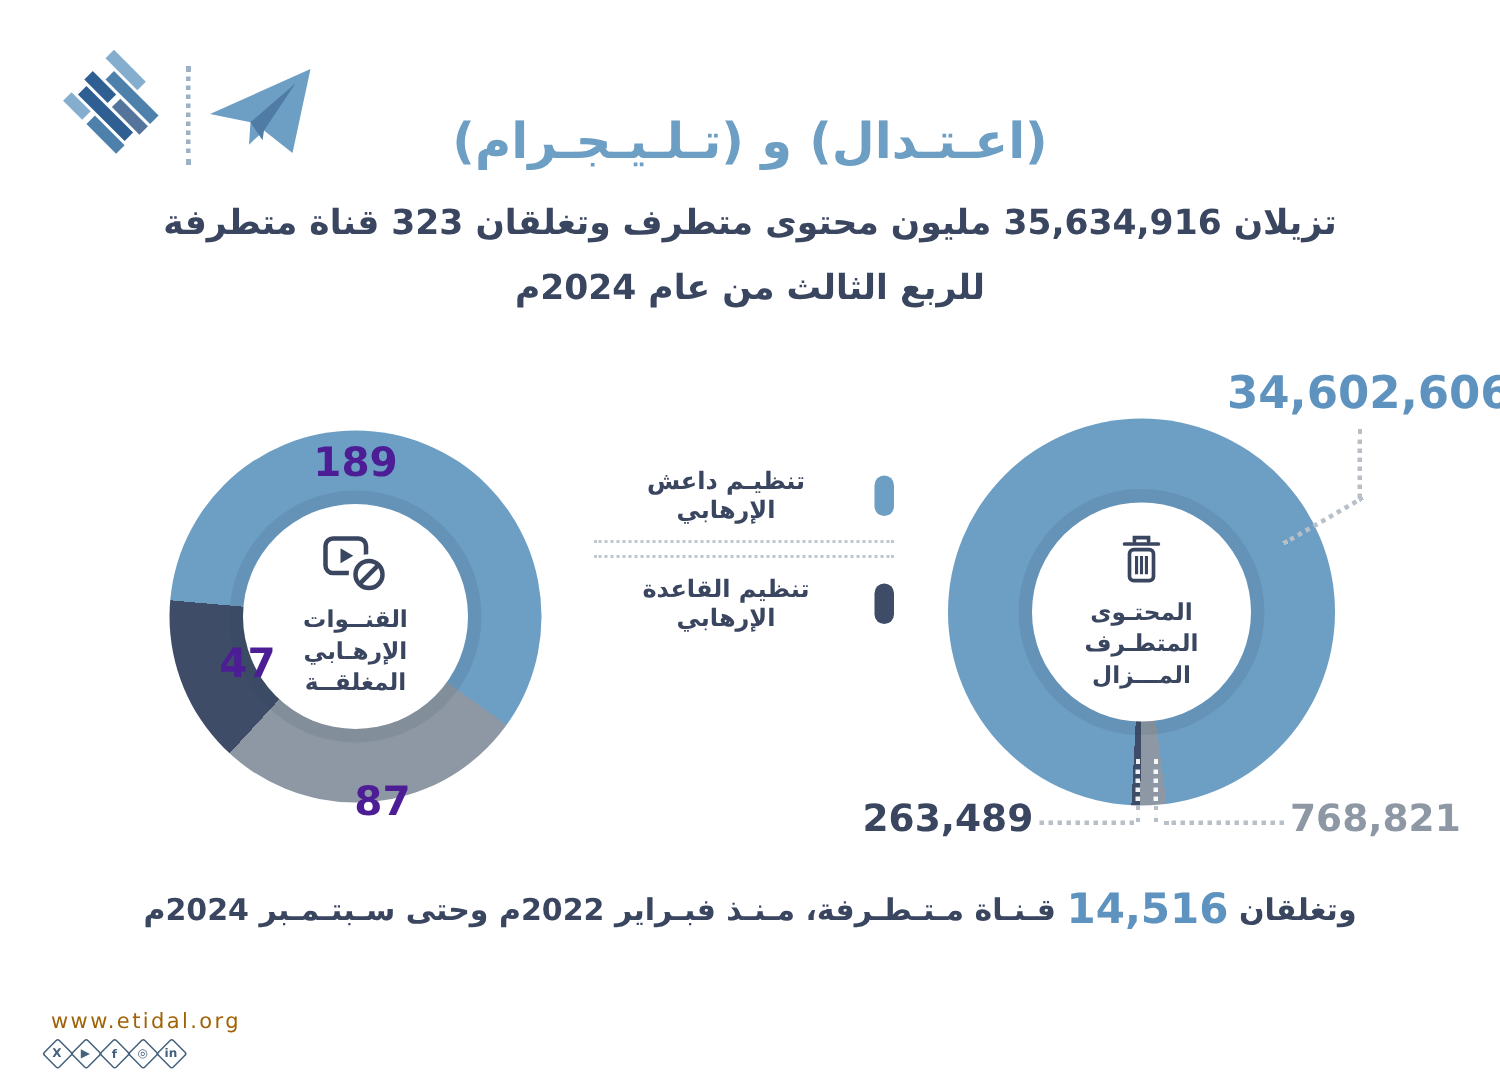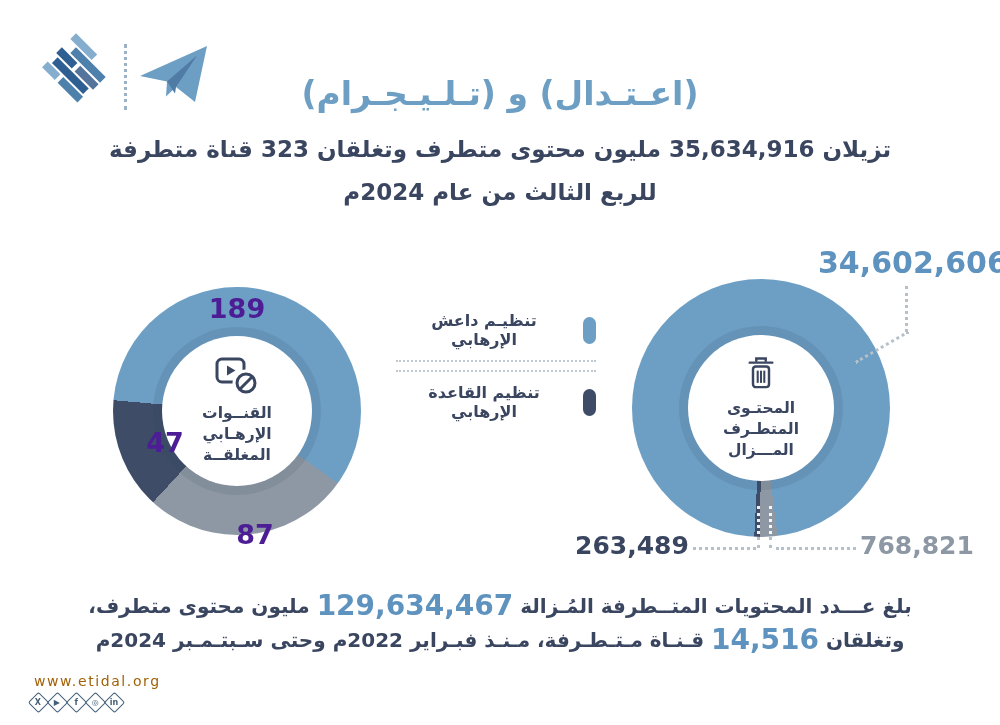--- a/index.html
+++ b/index.html
@@ -167,25 +167,20 @@
 <div class="leader leader-h  ld-diag"></div>
 <div class="leader leader-vw ld-wv1"></div>
 <div class="leader leader-vw ld-wv2"></div>
 <div class="leader leader-v  ld-gv1"></div>
 <div class="leader leader-v  ld-gv2"></div>
 <div class="leader leader-h  ld-h-left"></div>
 <div class="leader leader-h  ld-h-right"></div>
 
 <div class="summary">
   <div>
-    <span>بلغ عـــدد المحتويات المتــطرفة المُـزالة</span>
-    <span class="big-num">129,634,467</span>
-    <span>مليون محتوى متطرف،</span>
-  </div>
-  <div>
     <span>وتغلقان</span>
     <span class="big-num">14,516</span>
     <span>قـنـاة مـتـطـرفة، مـنـذ فبـراير 2022م وحتى سـبتـمـبر 2024م</span>
   </div>
 </div>
 
 <div class="site-url">www.etidal.org</div>
 <div class="social-row">
   <div class="diamond">
     <span>X</span>

